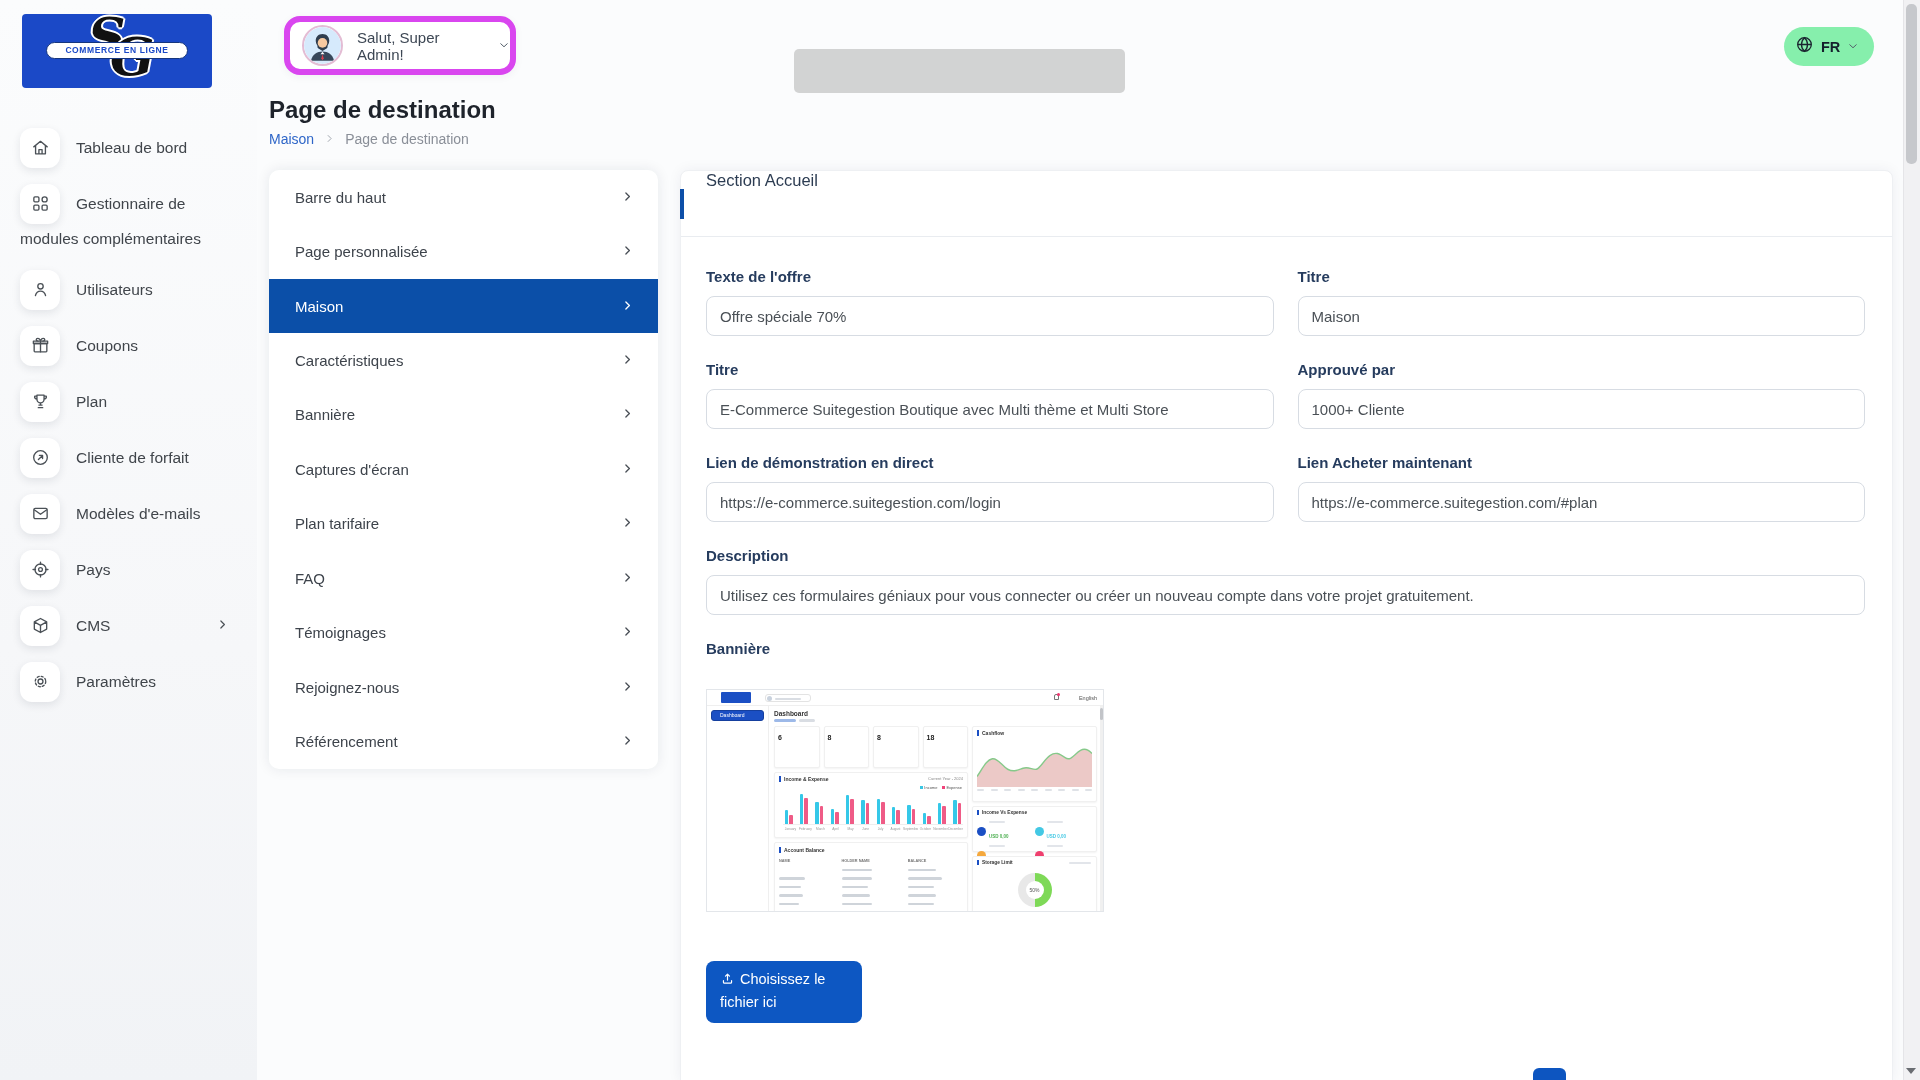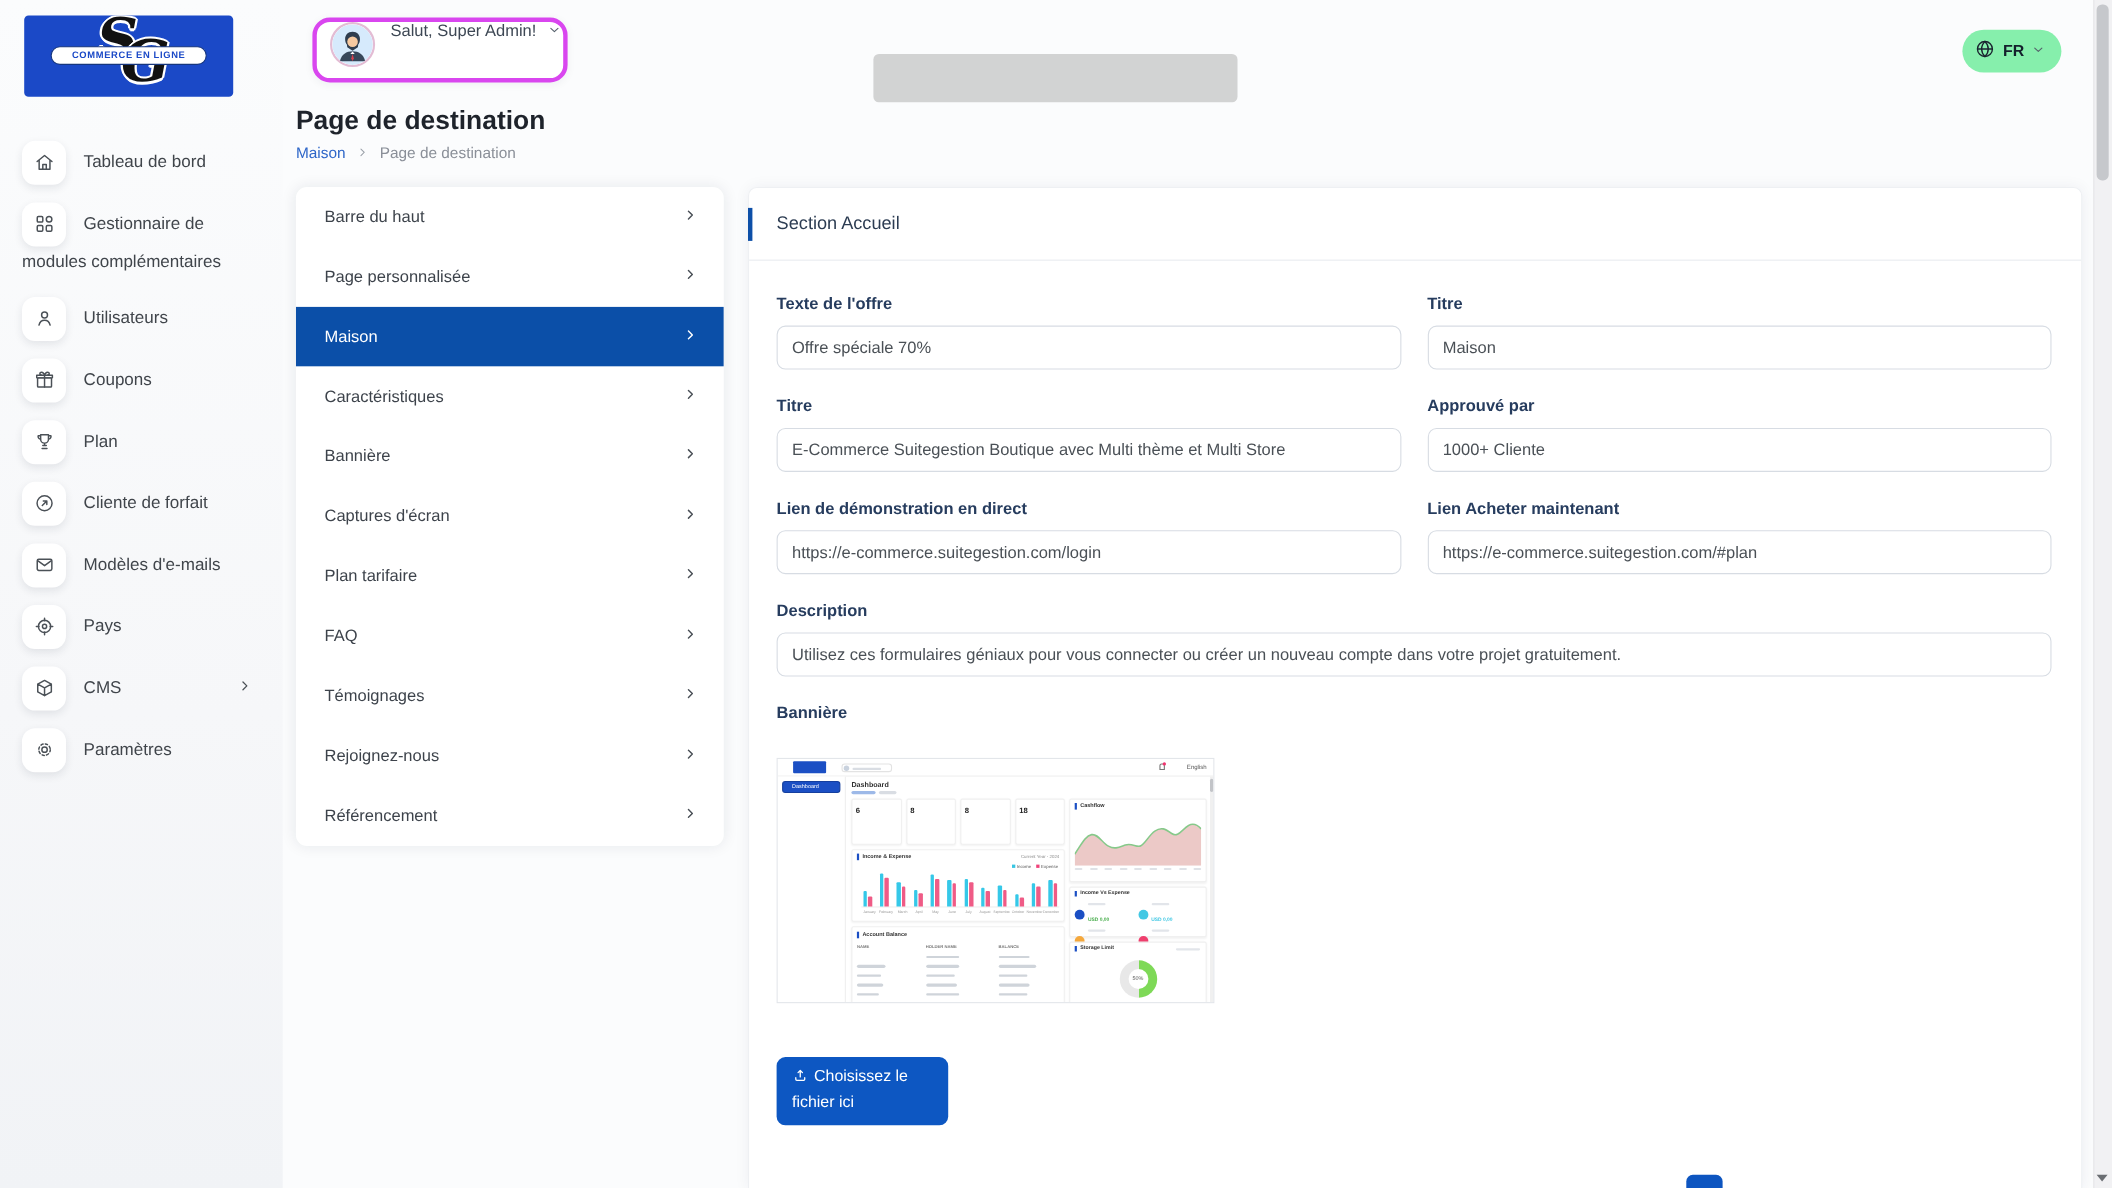--- a/index.html
+++ b/index.html
@@ -24,22 +24,22 @@
   .side-icon { display:inline-block; width:40px; height:40px; background:#fff; border-radius:12px;
                box-shadow:0 3px 8px rgba(25,35,60,.10); vertical-align:middle; margin-right:16px; text-align:center; }
   .side-icon svg { width:19px; height:19px; margin-top:10px; fill:none; stroke:#4b5157; stroke-width:1.7;
                    stroke-linecap:round; stroke-linejoin:round; }
   .side-label { font-size:15.5px; color:#40454b; vertical-align:middle; line-height:30px; }
   .side-chev { position:absolute; right:28px; top:50%; transform:translateY(-50%); }
   .side-chev svg { width:13px; height:13px; fill:none; stroke:#4b5157; stroke-width:2.2; stroke-linecap:round; stroke-linejoin:round; }
 
   
   .user-chip { position:absolute; left:284px; top:16px; width:232px; height:59px; background:#fff;
-               border:4px solid #d946ef; border-radius:16px; box-shadow:0 2px 8px rgba(25,35,60,.05);
-               display:flex; cursor:pointer; }
+               border:6px solid #d946ef; border-radius:16px; box-shadow:0 2px 8px rgba(25,35,60,.05);
+               display:flex; align-items:center; cursor:pointer; }
   .avatar { width:41px; height:41px; border-radius:50%; border:2px solid #e3bcd4; margin-left:12px;
             overflow:hidden; flex:0 0 auto; }
   .avatar svg { display:block; width:100%; height:100%; }
   .user-name { margin-left:14px; font-size:15px; color:#3d4754; }
   .user-chev { margin-left:10px; }
   .user-chev svg, .lang-chev svg { width:12px; height:12px; fill:none; stroke:#55606b; stroke-width:2;
                                    stroke-linecap:round; stroke-linejoin:round; }
   .toast-ghost { position:absolute; left:794px; top:49px; width:331px; height:44px;
                  background:rgba(125,125,125,.32); border-radius:5px; }
   .lang-pill { position:absolute; left:1784px; top:27px; width:90px; height:39px; background:#86efac;
@@ -58,21 +58,21 @@
                border-radius:10px; box-shadow:0 0 14px rgba(25,35,60,.09); overflow:hidden; }
   .menu-item { display:flex; align-items:center; justify-content:space-between; height:54.45px;
                padding:0 24px 0 26px; font-size:15px; color:#3d434b; cursor:pointer; }
   .menu-item svg { width:13px; height:13px; fill:none; stroke:#494f56; stroke-width:2.4; stroke-linecap:round; stroke-linejoin:round; }
   .menu-item.active { background:#0b4fa8; color:#fff; }
   .menu-item.active svg { stroke:#fff; }
 
   
   .content-card { position:absolute; left:680px; top:170px; width:1213px; height:911px; background:#fff;
                   border:1px solid #eef0f3; border-radius:8px 8px 0 0; box-shadow:0 0 14px rgba(25,35,60,.06); }
-  .card-header { position:relative; height:66px; border-bottom:1px solid #e9ecf0; display:flex; align-items:center; }
+  .card-header { position:relative; height:66px; border-bottom:1px solid #e9ecf0; display:flex; align-items:flex-start; }
   .accent { position:absolute; left:-1px; top:18px; width:4px; height:30px; background:#0d4fa8; }
   .section-title { margin-left:25px; font-size:16.5px; font-weight:500; color:#2c3c52; }
   .form { padding:31px 27px 0 25px; }
   .grid2 { display:flex; gap:24px; margin-bottom:25px; }
   .fgroup { width:568px; }
   .fgroup.full { width:100%; }
   .flabel { font-size:15px; font-weight:700; color:#263c5e; margin-bottom:11px; }
   .finput { width:100%; height:40px; border:1px solid #d7dce3; border-radius:8px; padding:0 13px;
             font-size:15px; color:#4a5056; background:#fff; font-family:"Liberation Sans", sans-serif; outline:none; }
   .upload-btn { margin-top:49px; width:156px; min-height:52px; background:#0d57c2; color:#fff; border:none;

